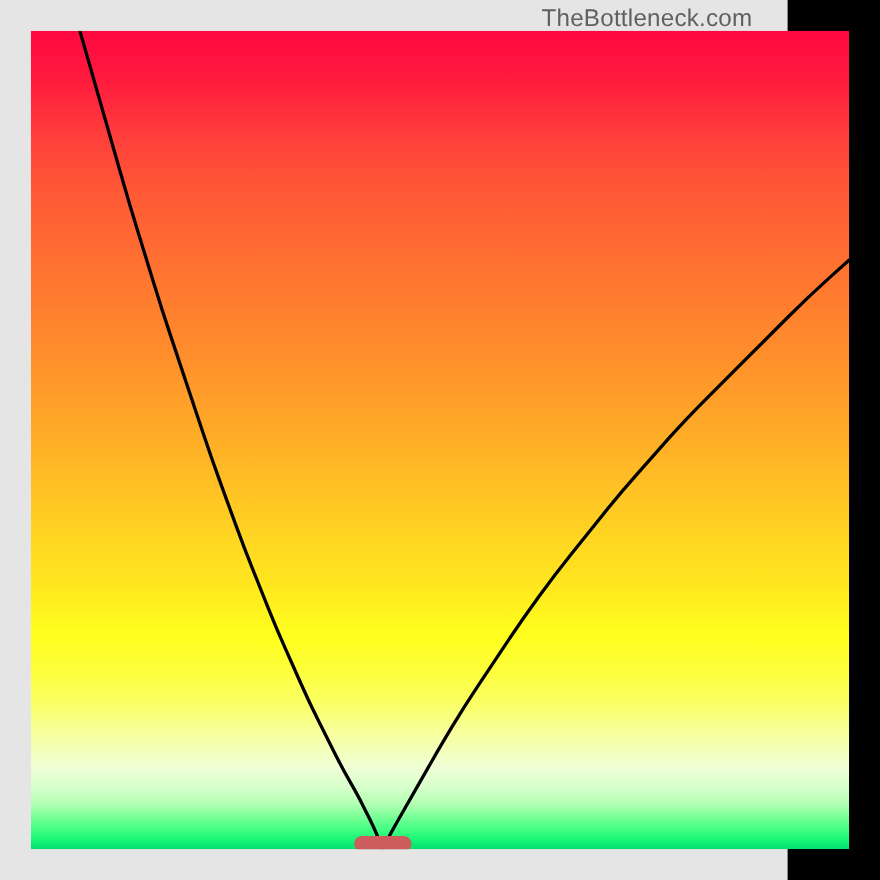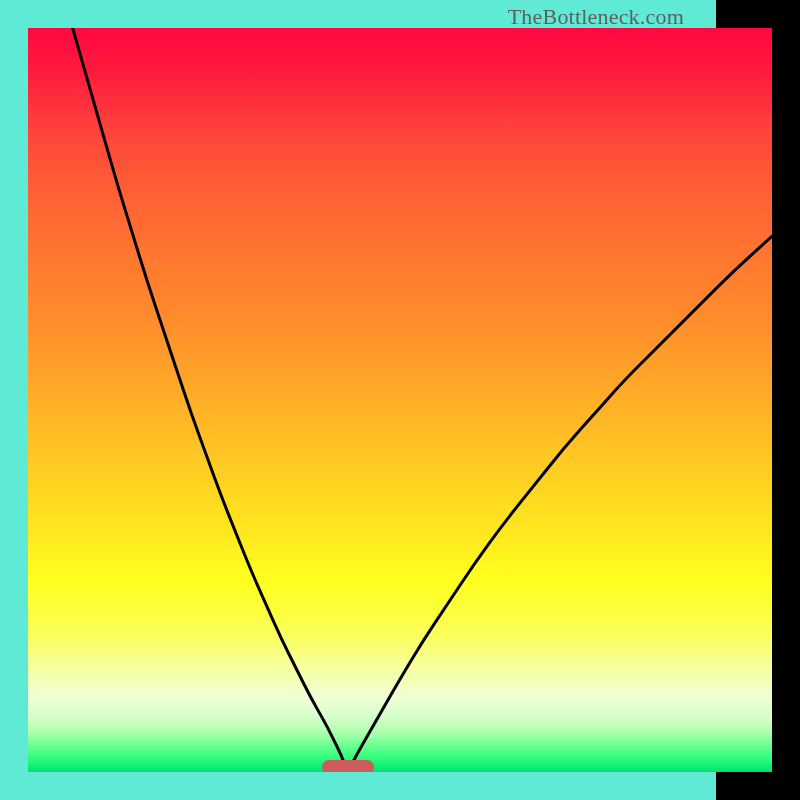--- a/index.html
+++ b/index.html
@@ -10,22 +10,21 @@
     background: #000;
     overflow: hidden;
     font-family: Arial, Helvetica, sans-serif;
   }
   .frame {
     position: absolute;
     top: 0;
     left: 0;
     width: 716px;
     height: 800px;
-    background: #5eead4;
-    font-family: Liberation Serif, serif;
+    background: #e5e5e5;
   }
   .plot-area {
     position: absolute;
     top: 28px;
     left: 28px;
     width: 744px;
     height: 744px;
     overflow: hidden;
   }
   .gradient {

